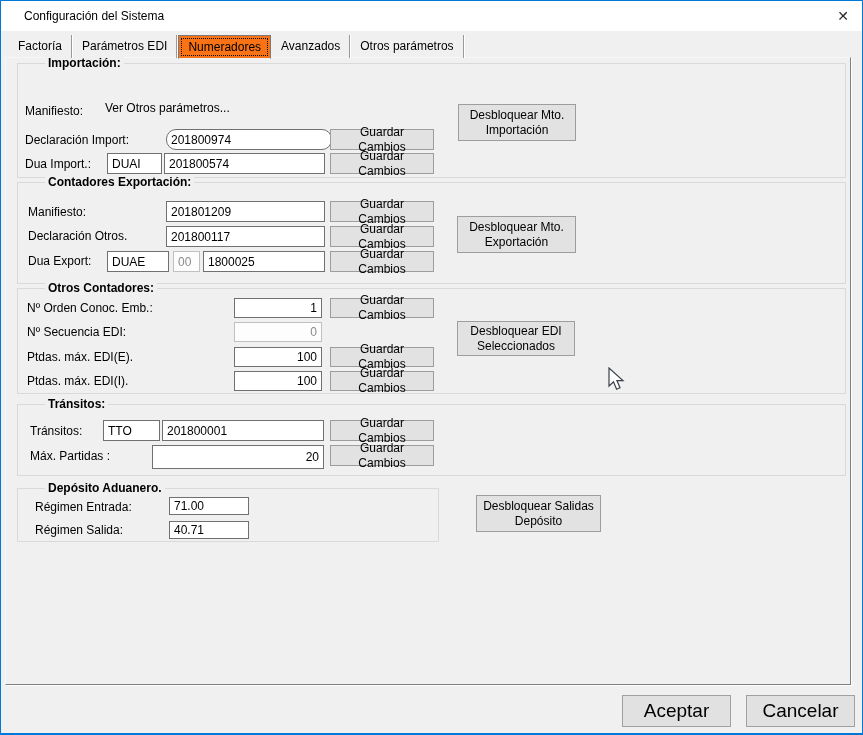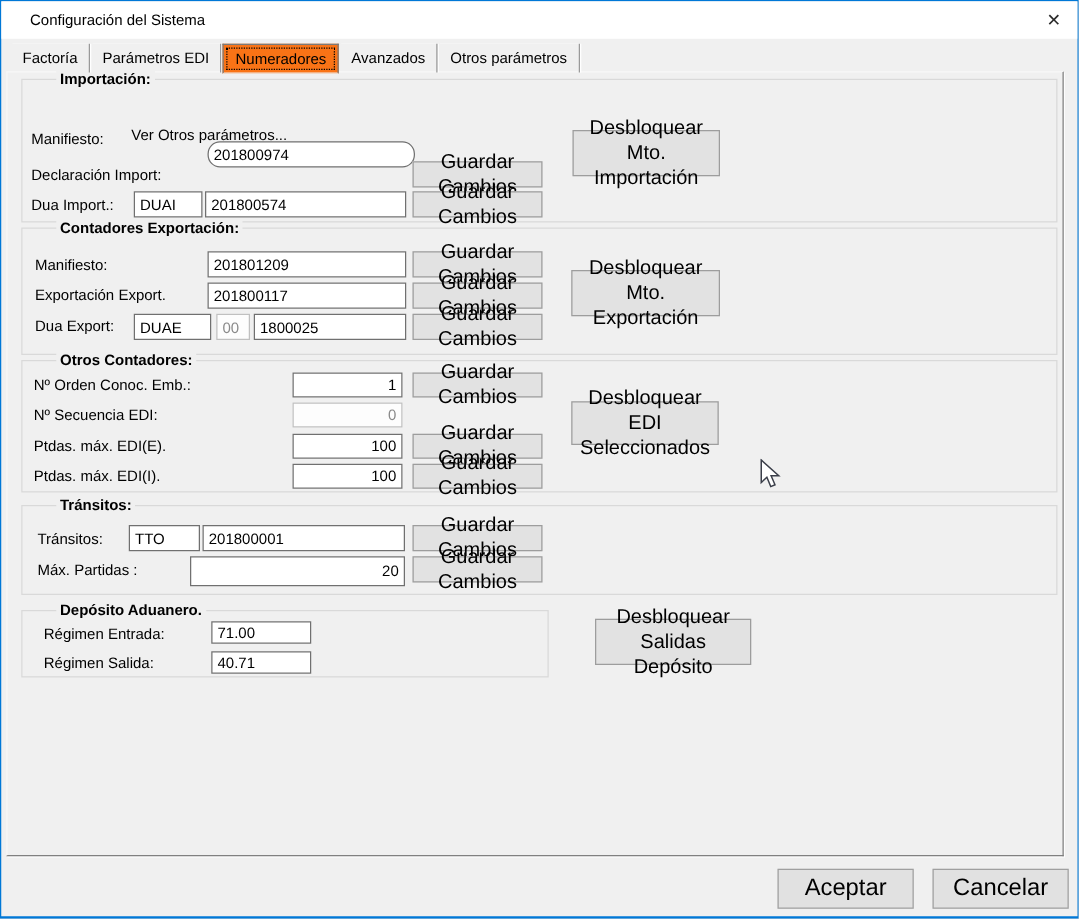--- a/index.html
+++ b/index.html
@@ -42,21 +42,21 @@
   .tb {
     position:absolute; box-sizing:border-box; z-index:3;
     border:1px solid #707070; background:#ffffff; color:#000;
     font-family:"Liberation Sans",sans-serif; font-size:12px; padding:0 4px; outline:none;
   }
   .tb.right { text-align:right; }
   .tb.disabled { color:#8a8a8a; border-color:#c0c0c0; background:#fdfdfd; }
   .btn {
     position:absolute; box-sizing:border-box; z-index:3;
     background:#e2e2e2; border:1px solid #9d9d9d; color:#000;
-    font-family:"Liberation Sans",sans-serif; font-size:16px;
+    font-family:"Liberation Sans",sans-serif; font-size:12px;
     display:flex; align-items:center; justify-content:center; text-align:center; line-height:1.25;
     padding:0 4px; cursor:default;
   }
   .btn.dialog { font-size:19px; background:#e1e1e1; border-color:#a0a0a0; }
   .cursor { position:absolute; z-index:9; pointer-events:none; }
 </style>
 </head>
 <body>
 
 <div class="window">
@@ -76,38 +76,38 @@
 
   <div class="tabpage"></div>
 
   <div class="group" style="left:16px; top:62px; width:829px; height:115px;">
     <span class="group-title">Importación:</span>
   </div>
   <span class="lbl" style="left:24px; top:103px;">Manifiesto:</span>
   <span class="static-val" style="left:104px; top:100px;">Ver Otros parámetros...</span>
 
   <span class="lbl" style="left:24px; top:132px;">Declaración Import:</span>
-  <input class="tb" style="left: 165px; top: 112px; width: 166px; height: 21px; border-radius: 10px;" value="201800974">
+  <input class="tb" style="left: 165px; top: 128px; width: 166px; height: 21px; border-radius: 10px;" value="201800974">
   <button class="btn" style="left:329px; top:128px; width:104px; height:21px;">Guardar Cambios</button>
 
   <span class="lbl" style="left:24px; top:156px;">Dua Import.:</span>
   <input class="tb" style="left: 106px; top: 152px; width: 55px; height: 21px;" value="DUAI">
   <input class="tb" style="left: 163px; top: 152px; width: 161px; height: 21px;" value="201800574">
   <button class="btn" style="left:329px; top:152px; width:104px; height:21px;">Guardar Cambios</button>
 
   <button class="btn" style="left:457px; top:103px; width:118px; height:37px;">Desbloquear Mto. Importación</button>
 
   <div class="group" style="left:16px; top:181px; width:829px; height:102px;">
     <span class="group-title">Contadores Exportación:</span>
   </div>
   <span class="lbl" style="left:27px; top:204px;">Manifiesto:</span>
   <input class="tb" style="left: 165px; top: 200px; width: 159px; height: 21px;" value="201801209">
   <button class="btn" style="left:329px; top:200px; width:104px; height:21px;">Guardar Cambios</button>
 
-  <span class="lbl" style="left:27px; top:228px;">Exportación Export.</span>
+  <span class="lbl" style="left:27px; top:228px;">Declaración Otros.</span>
   <input class="tb" style="left: 165px; top: 225px; width: 159px; height: 21px;" value="201800117">
   <button class="btn" style="left:329px; top:225px; width:104px; height:21px;">Guardar Cambios</button>
 
   <span class="lbl" style="left:27px; top:253px;">Dua Export:</span>
   <input class="tb" style="left: 106px; top: 250px; width: 62px; height: 21px;" value="DUAE">
   <input class="tb disabled" style="left: 172px; top: 250px; width: 27px; height: 21px;" value="00">
   <input class="tb" style="left: 202px; top: 250px; width: 122px; height: 21px;" value="1800025">
   <button class="btn" style="left:329px; top:250px; width:104px; height:21px;">Guardar Cambios</button>
 
   <button class="btn" style="left:456px; top:215px; width:119px; height:37px;">Desbloquear Mto. Exportación</button>

